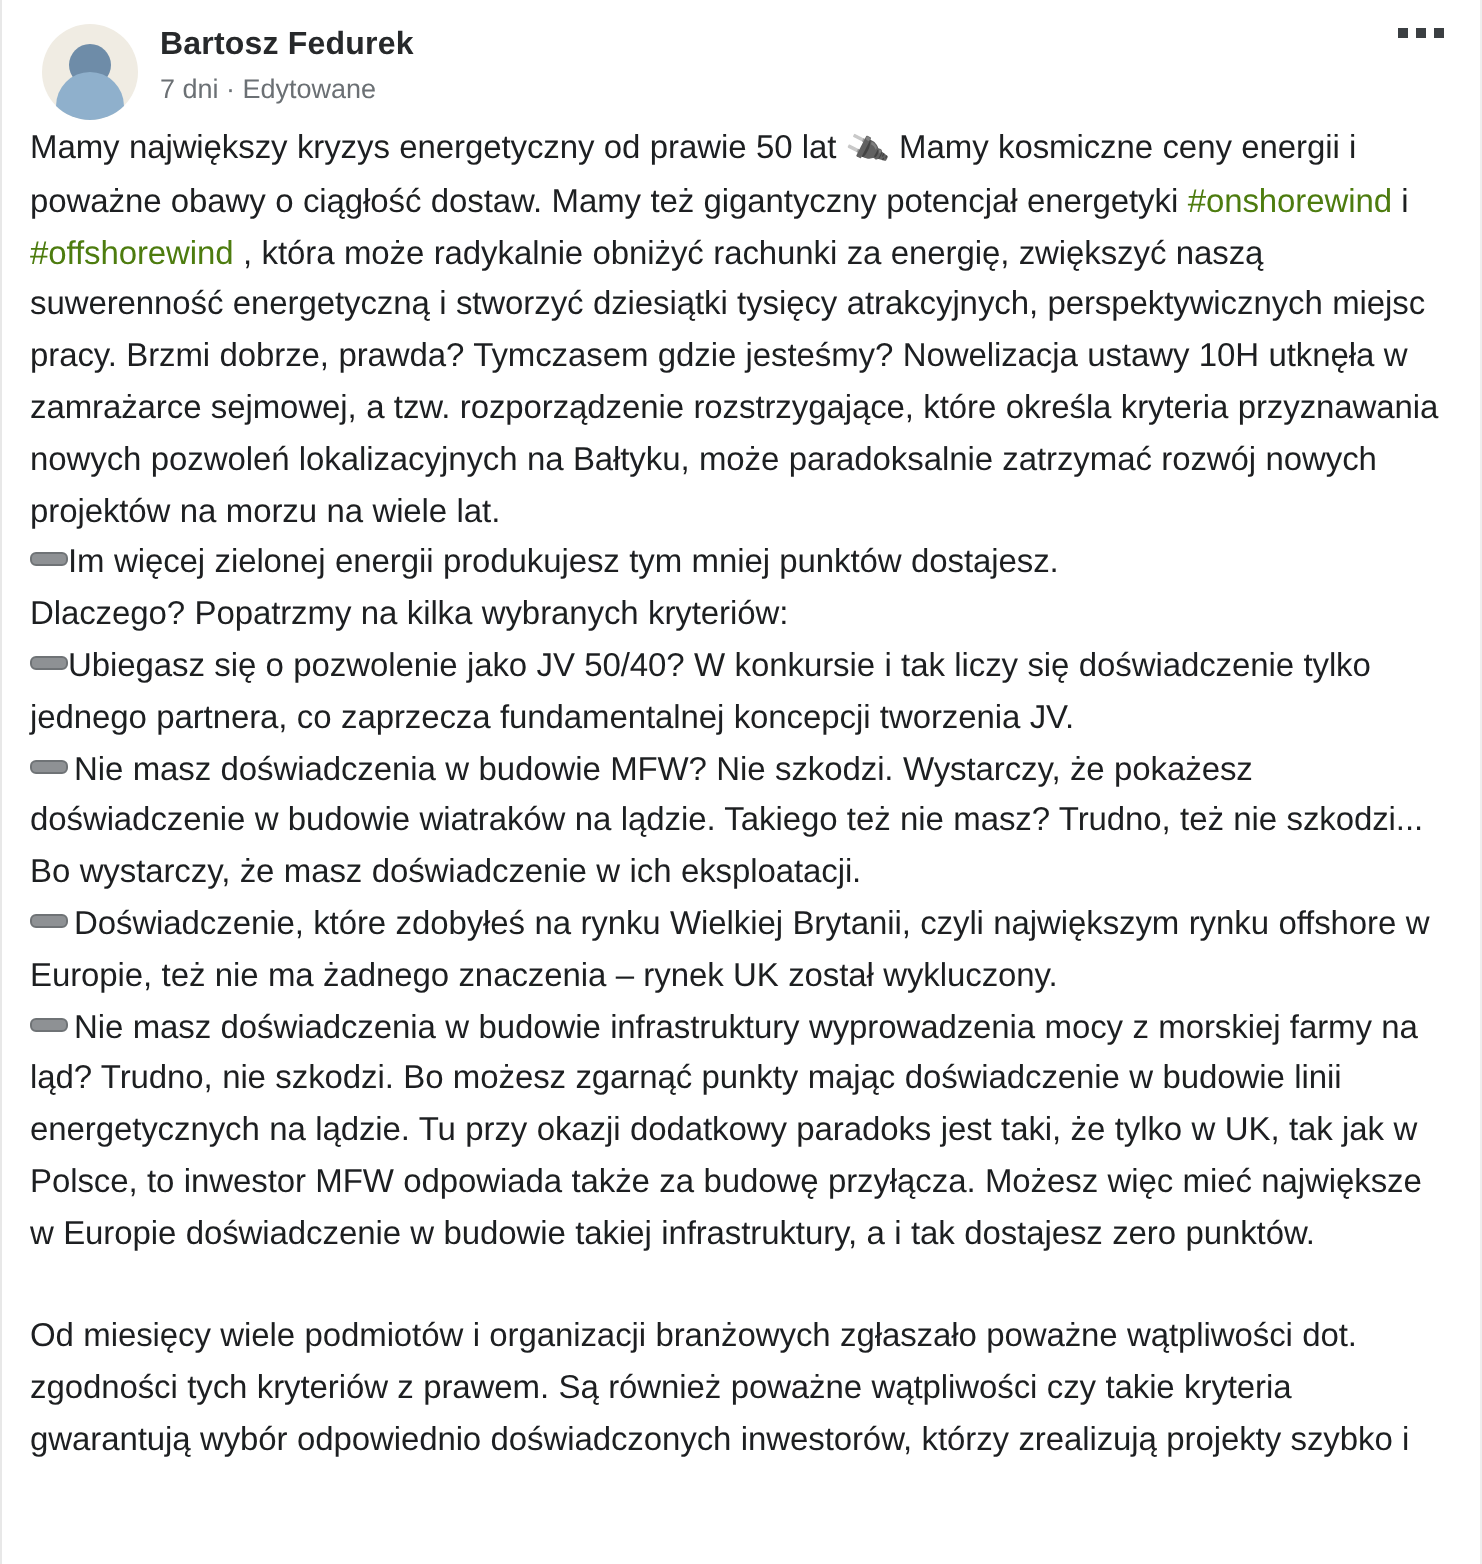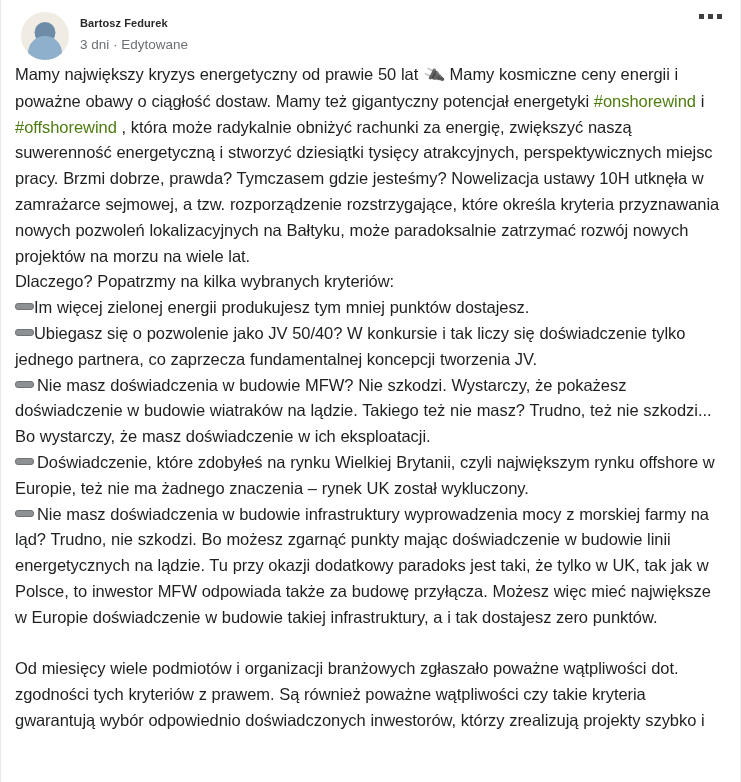--- a/index.html
+++ b/index.html
@@ -68,21 +68,21 @@
   }
 
   .author-block {
     margin-left: 11px;
     display: flex;
     flex-direction: column;
     justify-content: flex-start;
     padding-top: 3px;
   }
   .author-name {
-    font-size: 11px;
+    font-size: 16px;
     font-weight: bold;
     color: #27292b;
     line-height: 20px;
     letter-spacing: 0.1px;
   }
   .author-meta {
     font-size: 13.5px;
     color: #6b7074;
     line-height: 19px;
     margin-top: 2px;
@@ -152,37 +152,37 @@
 
   <div class="post-header">
 
     <div class="avatar">
       <div class="head"></div>
       <div class="body"></div>
     </div>
 
     <div class="author-block">
       <div class="author-name">Bartosz Fedurek</div>
-      <div class="author-meta">3 dni · Edytowane</div>
+      <div class="author-meta">7 dni · Edytowane</div>
     </div>
 
     <div class="more-menu">
       <span></span>
       <span></span>
       <span></span>
     </div>
   </div>
 
   <div class="post-body">
 
     <p><span>Mamy największy kryzys energetyczny od prawie 50 lat </span><span class="emoji-plug">🔌</span><span> Mamy kosmiczne ceny energii i poważne obawy o ciągłość dostaw. Mamy też gigantyczny potencjał energetyki </span><span class="hashtag">#onshorewind</span><span> i </span><span class="hashtag">#offshorewind</span><span> , która może radykalnie obniżyć rachunki za energię, zwiększyć naszą suwerenność energetyczną i stworzyć dziesiątki tysięcy atrakcyjnych, perspektywicznych miejsc pracy. Brzmi dobrze, prawda? Tymczasem gdzie jesteśmy? Nowelizacja ustawy 10H utknęła w zamrażarce sejmowej, a tzw. rozporządzenie rozstrzygające, które określa kryteria przyznawania nowych pozwoleń lokalizacyjnych na Bałtyku, może paradoksalnie zatrzymać rozwój nowych projektów na morzu na wiele lat.</span></p>
 
+    <p><span class="bullet-dash tight"></span><span>Im więcej zielonej energii produkujesz tym mniej punktów dostajesz.</span></p>
+
     <p>Dlaczego? Popatrzmy na kilka wybranych kryteriów:</p>
-
-    <p><span class="bullet-dash tight"></span><span>Im więcej zielonej energii produkujesz tym mniej punktów dostajesz.</span></p>
 
     <p><span class="bullet-dash tight"></span><span>Ubiegasz się o pozwolenie jako JV 50/40? W konkursie i tak liczy się doświadczenie tylko jednego partnera, co zaprzecza fundamentalnej koncepcji tworzenia JV.</span></p>
 
     <p><span class="bullet-dash"></span><span>Nie masz doświadczenia w budowie MFW? Nie szkodzi. Wystarczy, że pokażesz doświadczenie w budowie wiatraków na lądzie. Takiego też nie masz? Trudno, też nie szkodzi... Bo wystarczy, że masz doświadczenie w ich eksploatacji.</span></p>
 
     <p><span class="bullet-dash"></span><span>Doświadczenie, które zdobyłeś na rynku Wielkiej Brytanii, czyli największym rynku offshore w Europie, też nie ma żadnego znaczenia – rynek UK został wykluczony.</span></p>
 
     <p><span class="bullet-dash"></span><span>Nie masz doświadczenia w budowie infrastruktury wyprowadzenia mocy z morskiej farmy na ląd? Trudno, nie szkodzi. Bo możesz zgarnąć punkty mając doświadczenie w budowie linii energetycznych na lądzie. Tu przy okazji dodatkowy paradoks jest taki, że tylko w UK, tak jak w Polsce, to inwestor MFW odpowiada także za budowę przyłącza. Możesz więc mieć największe w Europie doświadczenie w budowie takiej infrastruktury, a i tak dostajesz zero punktów.</span></p>
 
 

